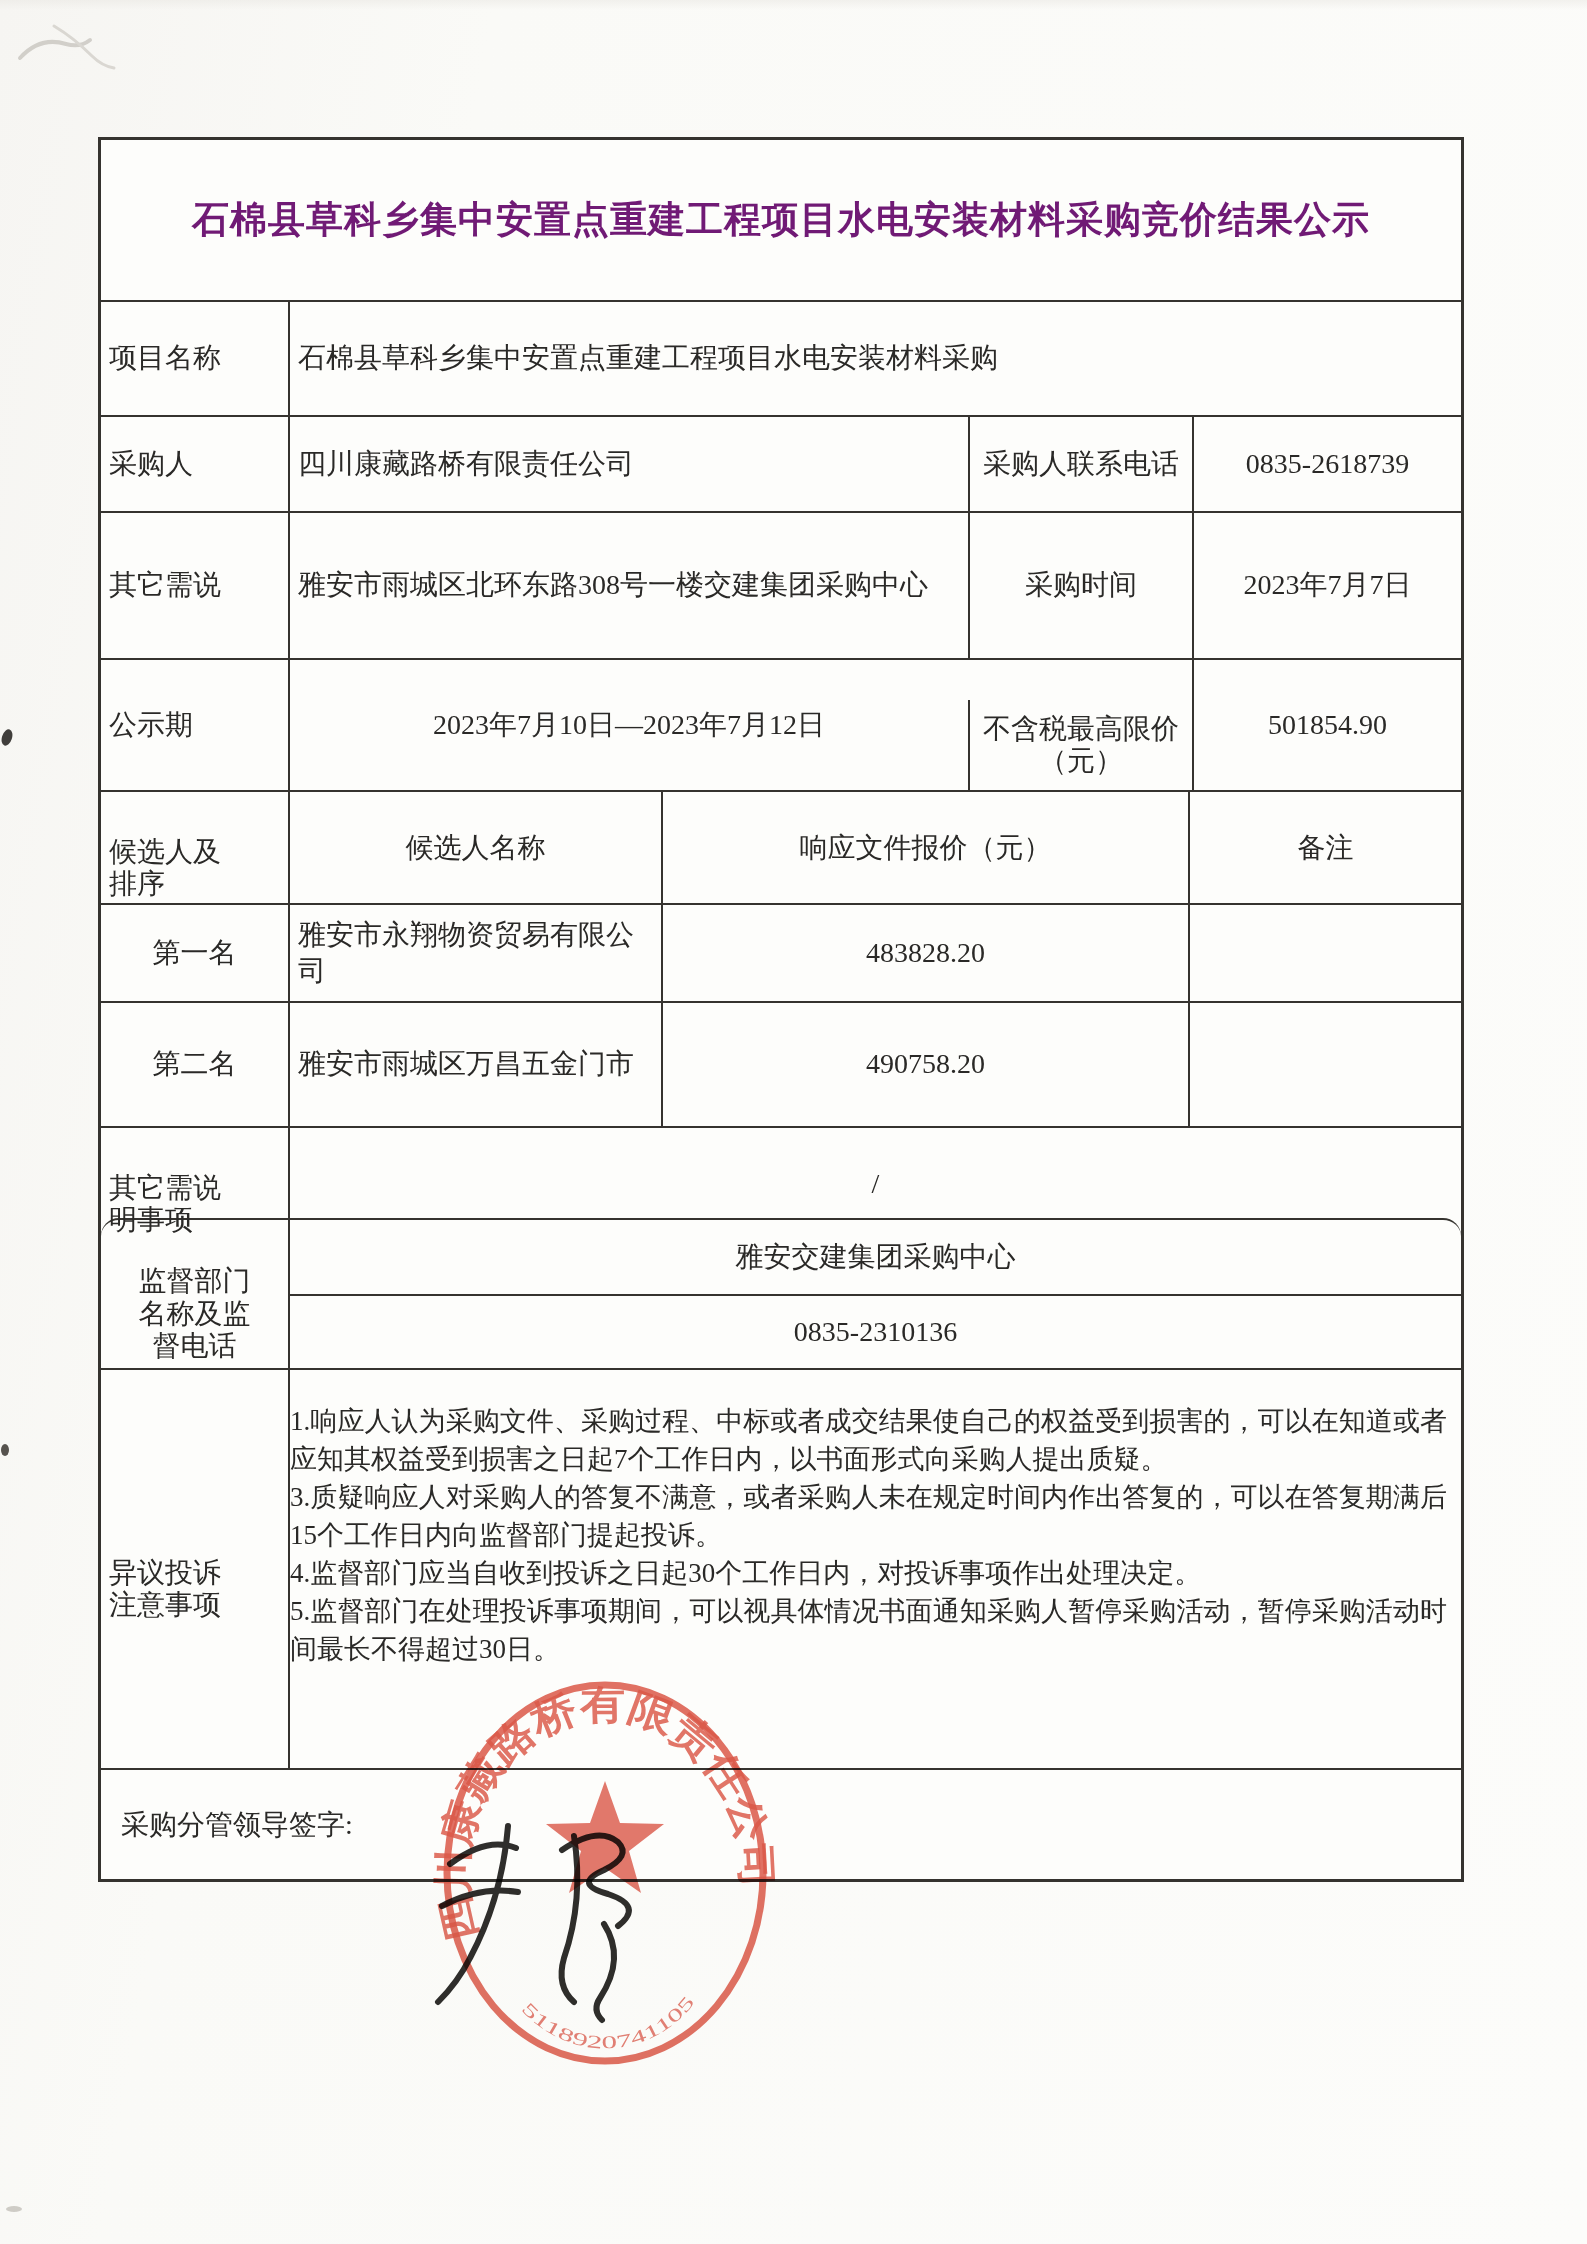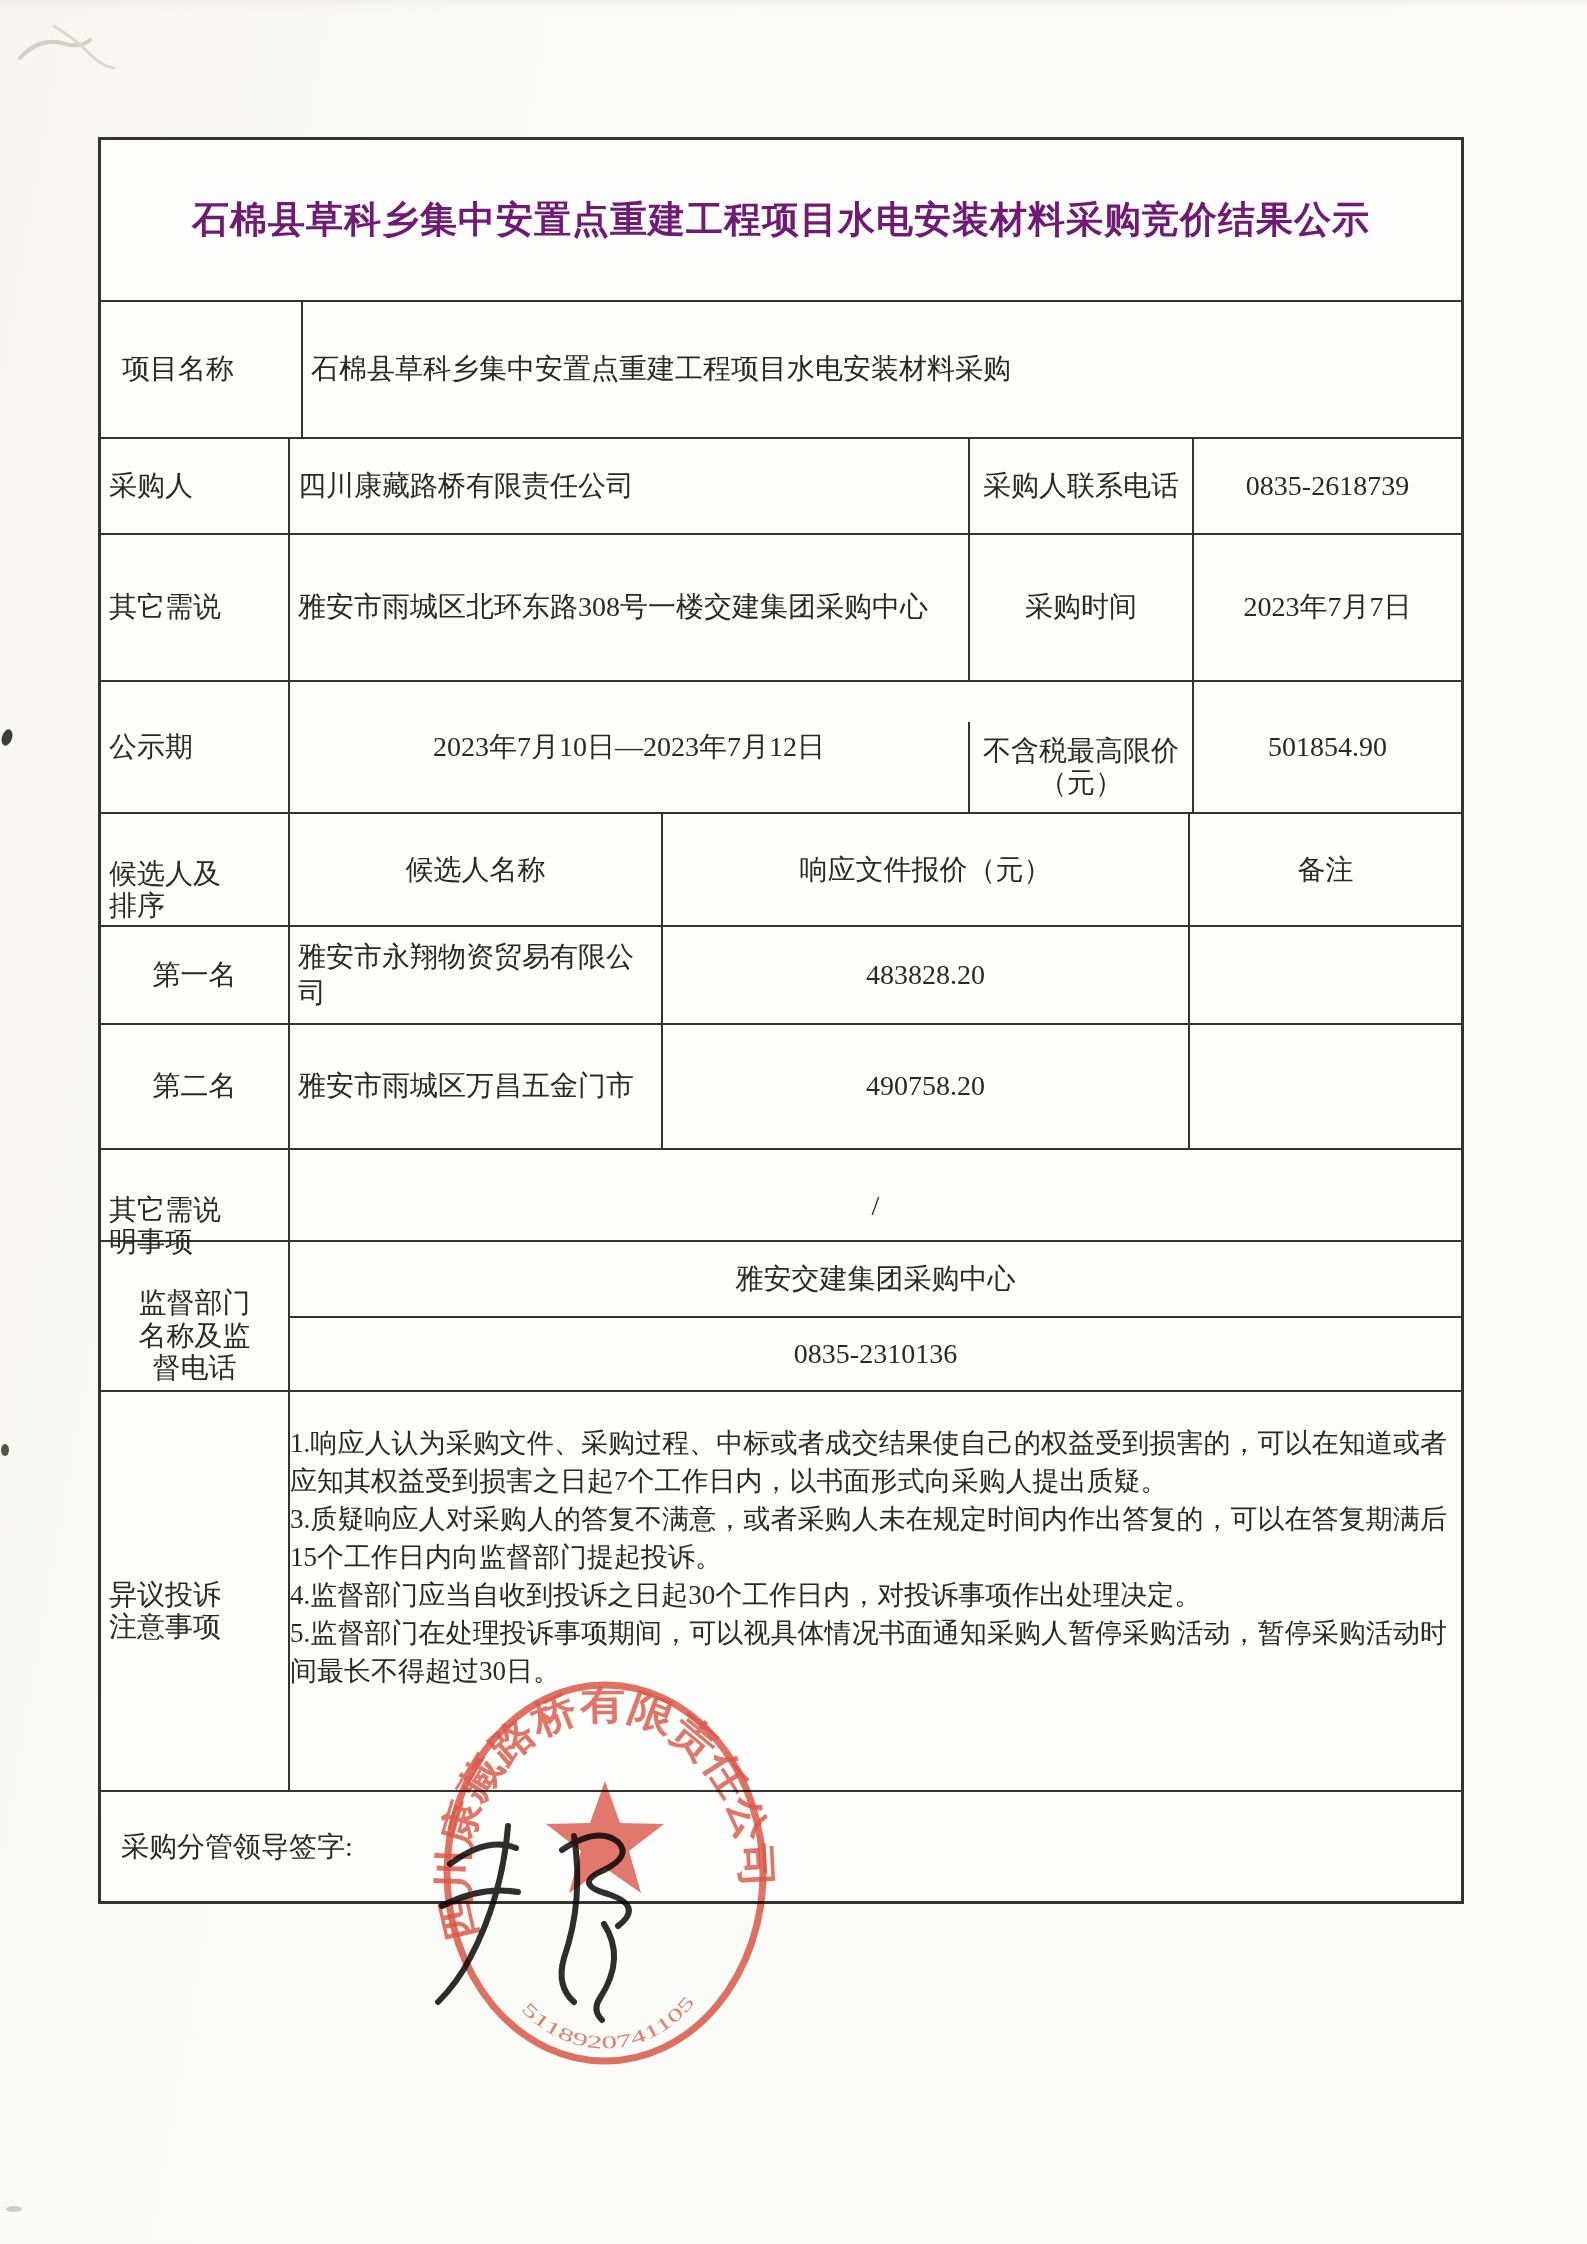--- a/index.html
+++ b/index.html
@@ -36,30 +36,30 @@
   .cell:first-child{border-left:none;}
   .l{justify-content:flex-start;text-align:left;}
   .c{justify-content:center;text-align:center;}
   .prewrap{white-space:pre-line;line-height:1.16;margin-top:40px;}
   
   .sec-title{height:160px;display:flex;align-items:center;justify-content:center;}
   .title-text{
     font-family:var(--sans);font-weight:700;font-size:37px;
     letter-spacing:1px;color:#701a75;text-align:center;
   }
-  .sec-b{height:137px;grid-template-columns:187px 1fr;padding-left:13px;}
+  .sec-b{height:115px;grid-template-columns:187px 1fr;}
   .sec-c1{height:96px;grid-template-columns:187px 680px 224px 1fr;}
   .sec-c2{height:147px;grid-template-columns:187px 680px 224px 1fr;}
   .sec-d{height:132px;grid-template-columns:187px 680px 224px 1fr;}
   .sec-e{grid-template-columns:187px 373px 527px 1fr;}
   .sec-e1{height:113px;}
   .sec-e2{height:98px;}
   .sec-e3{height:125px;}
   .sec-f{height:92px;grid-template-columns:187px 1fr;}
-  .sec-g{height:150px;grid-template-columns:187px 1fr;grid-template-rows:74px 1fr;}
+  .sec-g{height:150px;grid-template-columns:187px 1fr;grid-template-rows:74px 1fr;border-radius:18px;}
   .sec-g .span2{grid-row:1/3;}
   .sec-g .sub2{border-top:2px solid var(--line);}
   .sec-h{height:400px;grid-template-columns:187px 1fr;}
   .sec-h .notes{
     display:block;font-size:27px;line-height:38px;
     padding:32px 14px 8px 0;text-align:justify;
   }
   .sec-i{height:111px;display:flex;align-items:center;padding-left:20px;font-size:28px;}
   
   .stamp{position:absolute;left:433px;top:1675px;mix-blend-mode:multiply;opacity:.9;}

